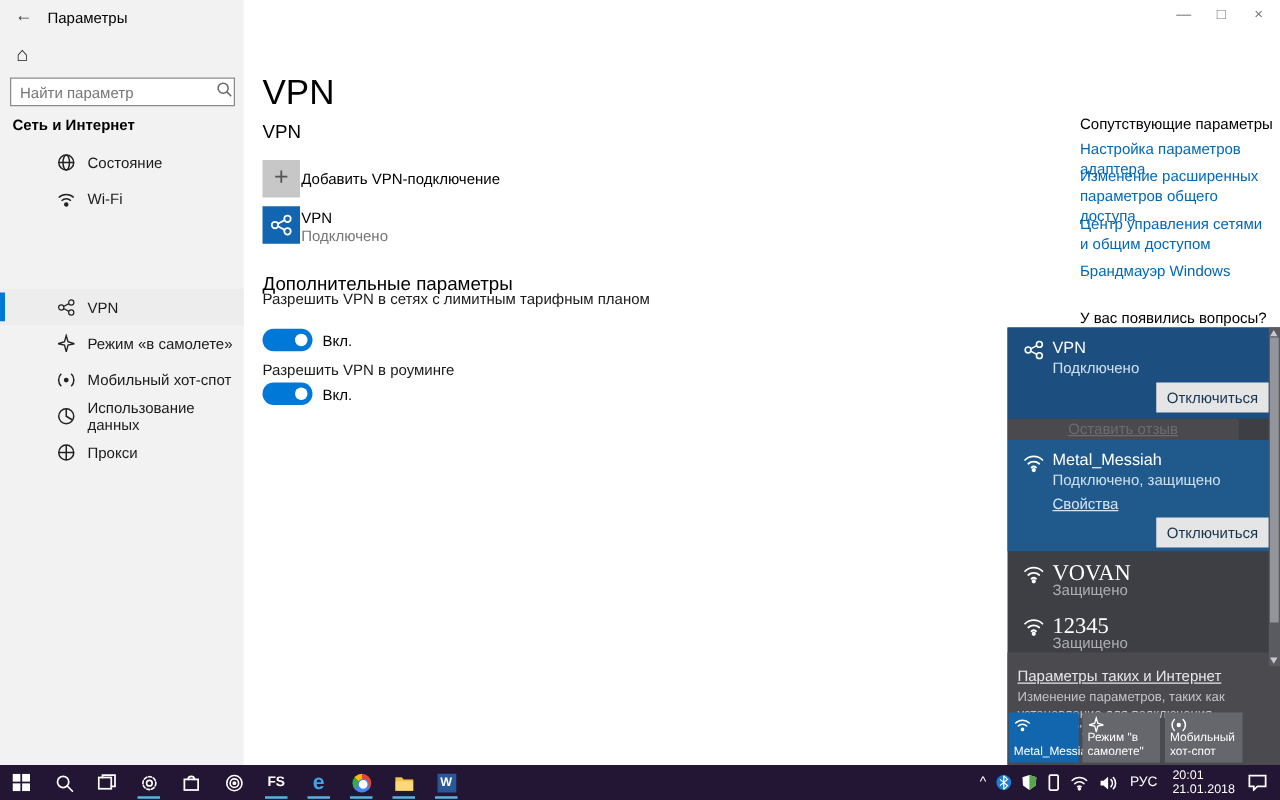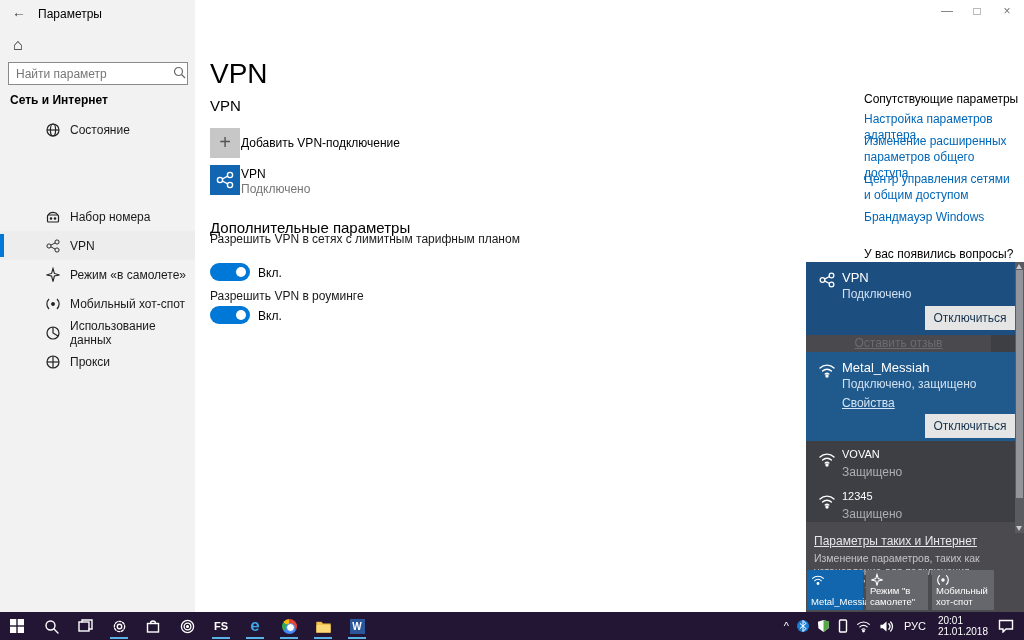--- a/index.html
+++ b/index.html
@@ -61,21 +61,21 @@
     text-align:center; font-size:12px; color:#74747a; line-height:17px; }
   .ghost-band span { text-decoration:underline; opacity:.8; }
   .fly-wifi { position:absolute; left:0; top:90px; width:218px; height:89px; background:#20598b; }
   .fly-icon { position:absolute; left:12px; top:9px; }
   .fly-name { position:absolute; left:36px; top:8px; font-size:13px; color:#fff; }
   .fly-status { position:absolute; left:36px; top:25px; font-size:12px; color:#cfe0ef; }
   .fly-props { position:absolute; left:36px; top:44px; font-size:12px; color:#d3e6f7; text-decoration:underline; }
   .fly-btn { position:absolute; left:119px; width:90px; height:24px; background:#e5e5e5;
     color:#16334e; font-size:12px; text-align:center; line-height:24px; }
   .net-item { position:absolute; left:0; width:218px; height:40px; }
-  .net-name { position:absolute; left:36px; top:6px; font-size:11px; color:#fff; }
+  .net-name { position:absolute; left:36px; top:6px; font-size:18px; color:#fff;font-family:Liberation Serif, serif; }
   .net-status { position:absolute; left:36px; top:23px; font-size:12px; color:#aeaeb4; }
   .fly-footer { position:absolute; left:0; top:260px; width:218px; height:90px; background:#4a4a4f; }
   .foot-link { position:absolute; left:8px; top:12px; font-size:12px; color:#e8e8ea; text-decoration:underline; }
   .foot-desc { position:absolute; left:8px; top:30px; width:202px; font-size:10.5px; color:#c3c3c8; line-height:13px; }
   .tile { position:absolute; top:48px; height:40px; color:#fff; }
   .tile .tlabel { position:absolute; left:4px; bottom:3px; font-size:9.5px; line-height:10.5px; }
   .tile .ticon { position:absolute; left:4px; top:3px; }
   .tile1 { left:1px; width:56px; background:#1166ad; }
   .tile2 { left:60px; width:62px; background:#66666d; }
   .tile3 { left:126px; width:62px; background:#66666d; }
@@ -130,30 +130,29 @@
       <div class="side-item" style="top:115px">
         <span class="sicon">
             <svg class="ic" width="16" height="16" viewBox="0 0 16 16">
               <circle cx="8" cy="8" r="6"></circle>
               <ellipse cx="8" cy="8" rx="2.6" ry="6"></ellipse>
               <line x1="2" y1="8" x2="14" y2="8"></line>
             </svg>
           </span>
         <span class="slabel">Состояние</span>
       </div>
-      <div class="side-item" style="top:202px">
+      <div class="side-item" style="top:144px">
         <span class="sicon">
             <svg class="ic" width="16" height="16" viewBox="0 0 16 16">
-              <path d="M3 6 A6 6 0 0 1 13 6"></path>
-              <rect x="2.5" y="6" width="11" height="7" rx="1"></rect>
-              <circle cx="6" cy="9.5" r=".7" fill="#222"></circle>
-              <circle cx="10" cy="9.5" r=".7" fill="#222"></circle>
-            </svg>
-          </span>
-        <span class="slabel">Набор номера</span>
+              <path d="M2 7 A8.5 8.5 0 0 1 14 7"></path>
+              <path d="M4.3 9.6 A5.2 5.2 0 0 1 11.7 9.6"></path>
+              <circle cx="8" cy="12.5" r="1.2" fill="#222"></circle>
+            </svg>
+          </span>
+        <span class="slabel">Wi-Fi</span>
       </div>
       <div class="side-item selected" style="top:231px">
         <span class="sicon">
             <svg class="ic" width="16" height="16" viewBox="0 0 20 20">
               <circle cx="5" cy="10" r="2.6"></circle>
               <circle cx="15" cy="5" r="2.6"></circle>
               <circle cx="15" cy="15" r="2.6"></circle>
               <line x1="7.3" y1="9" x2="12.7" y2="6.1"></line>
               <line x1="7.3" y1="11" x2="12.7" y2="13.9"></line>
             </svg>

